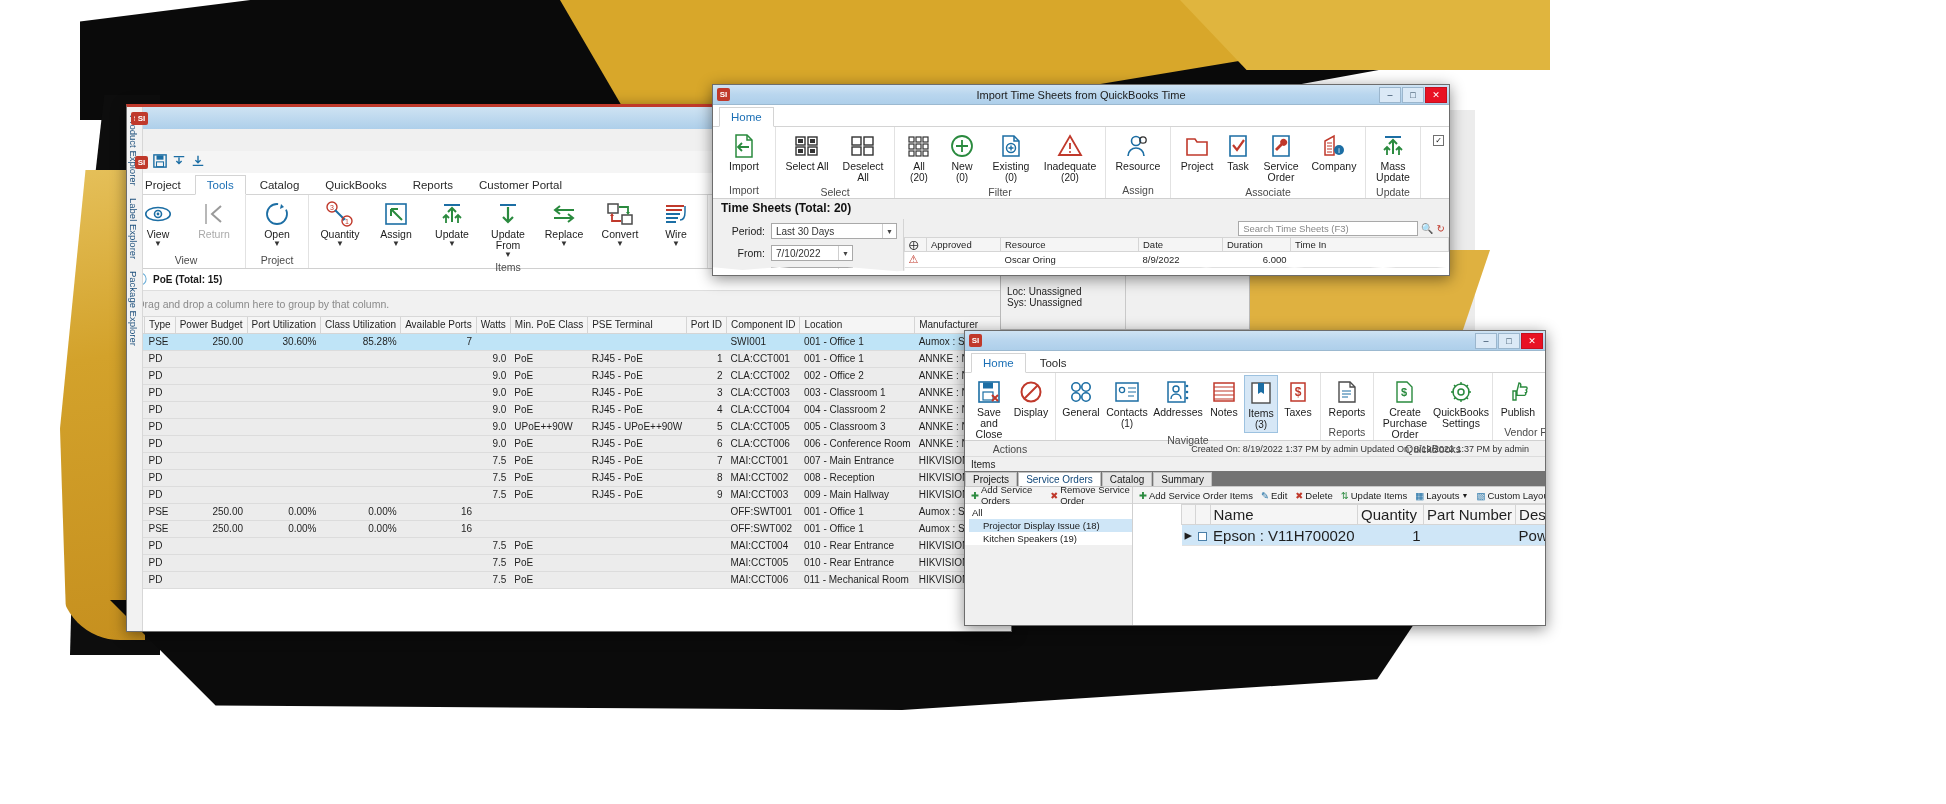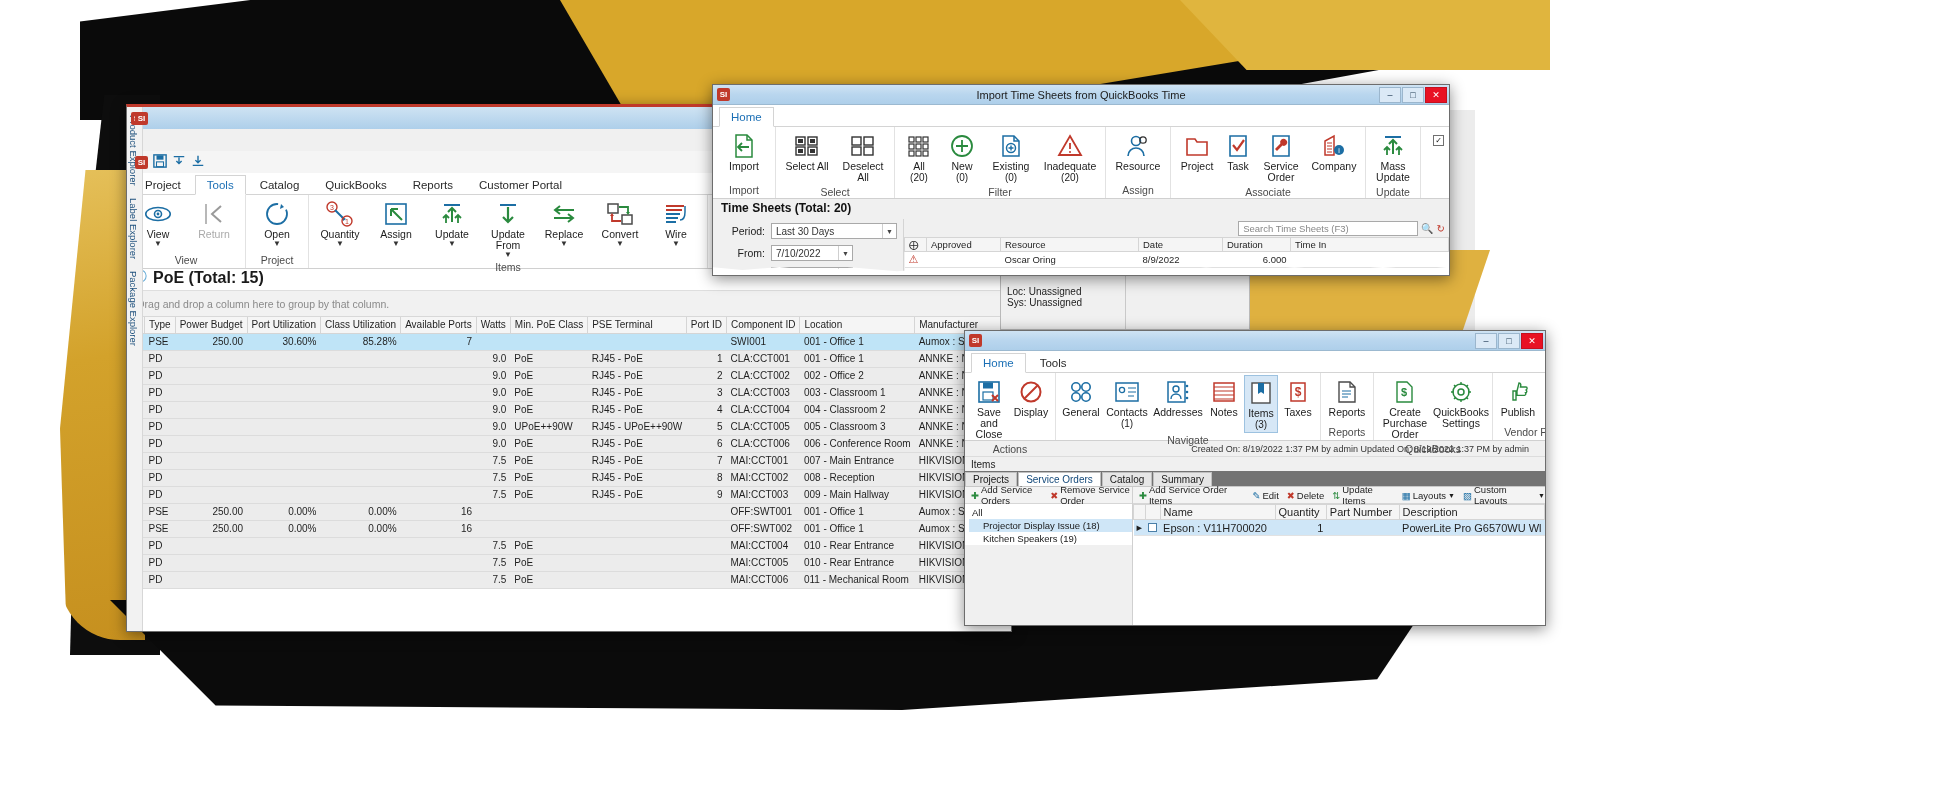--- a/index.html
+++ b/index.html
@@ -155,24 +155,24 @@
   .side-tabs {
     position:absolute; left:0; top:0; width: 16px; height:100%;
     background: #f2f2f2; border-right: 1px solid #d7d7d7;
   }
   .side-tab {
     writing-mode: vertical-rl;
     font-size: 9.5px; color: #1c4f7c; padding: 4px 1px;
     text-align: left; margin-top: 4px;
   }
   .grid-header-bar {
-    display:flex; gap:6px;
+    display:flex; align-items:center; gap:6px;
     height: 22px; padding-left: 6px;
     background: #fff; border-bottom: 1px solid #dedede;
-    font-size: 16px; font-weight: bold; color: #1a1a1a;
+    font-size: 10px; font-weight: bold; color: #1a1a1a;
   }
   .group-strip {
     height: 26px; background: #f1f1f1; border-bottom: 1px solid #d8d8d8;
     display:flex; align-items:center; padding-left: 10px;
     font-size: 10.5px; color: #8a8a8a;
   }
   table.grid { border-collapse: collapse; width: 100%; font-size: 10px; }
   table.grid th {
     background: #f5f5f5; border: 1px solid #d5d5d5; border-top: none;
     font-weight: normal; color: #1f1f1f; padding: 2px 4px; text-align: left;
@@ -272,21 +272,21 @@
   .po-toolbar .ti { display:flex; align-items:center; gap:2px; }
   .po-split { display:flex; height: 168px; }
   .po-tree {
     width: 168px; background:#fff; border-right: 1px solid #d0d0d0;
     font-size: 9.5px; color:#1a1a1a; padding: 2px 0 0 4px;
   }
   .tnode { padding: 1px 3px; }
   .tnode.sel { background:#cfe6f7; }
   .tnode.child { padding-left: 14px; }
   .po-right { flex:1; background:#fff; }
-  table.pogrid { border-collapse: collapse; width:100%; font-size: 11px; }
+  table.pogrid { border-collapse: collapse; width:100%; font-size: 15px; margin-left: 48px; }
   table.pogrid th {
     background:#f5f5f5; border:1px solid #d5d5d5; font-weight:normal;
     padding:1px 3px; text-align:left; height:13px; white-space:nowrap; color:#1f1f1f;
   }
   table.pogrid td {
     border-bottom:1px solid #e2e2e2; padding:1px 3px; height:14px;
     white-space:nowrap; color:#1f1f1f; background:#fff;
   }
 </style>
 </head>

